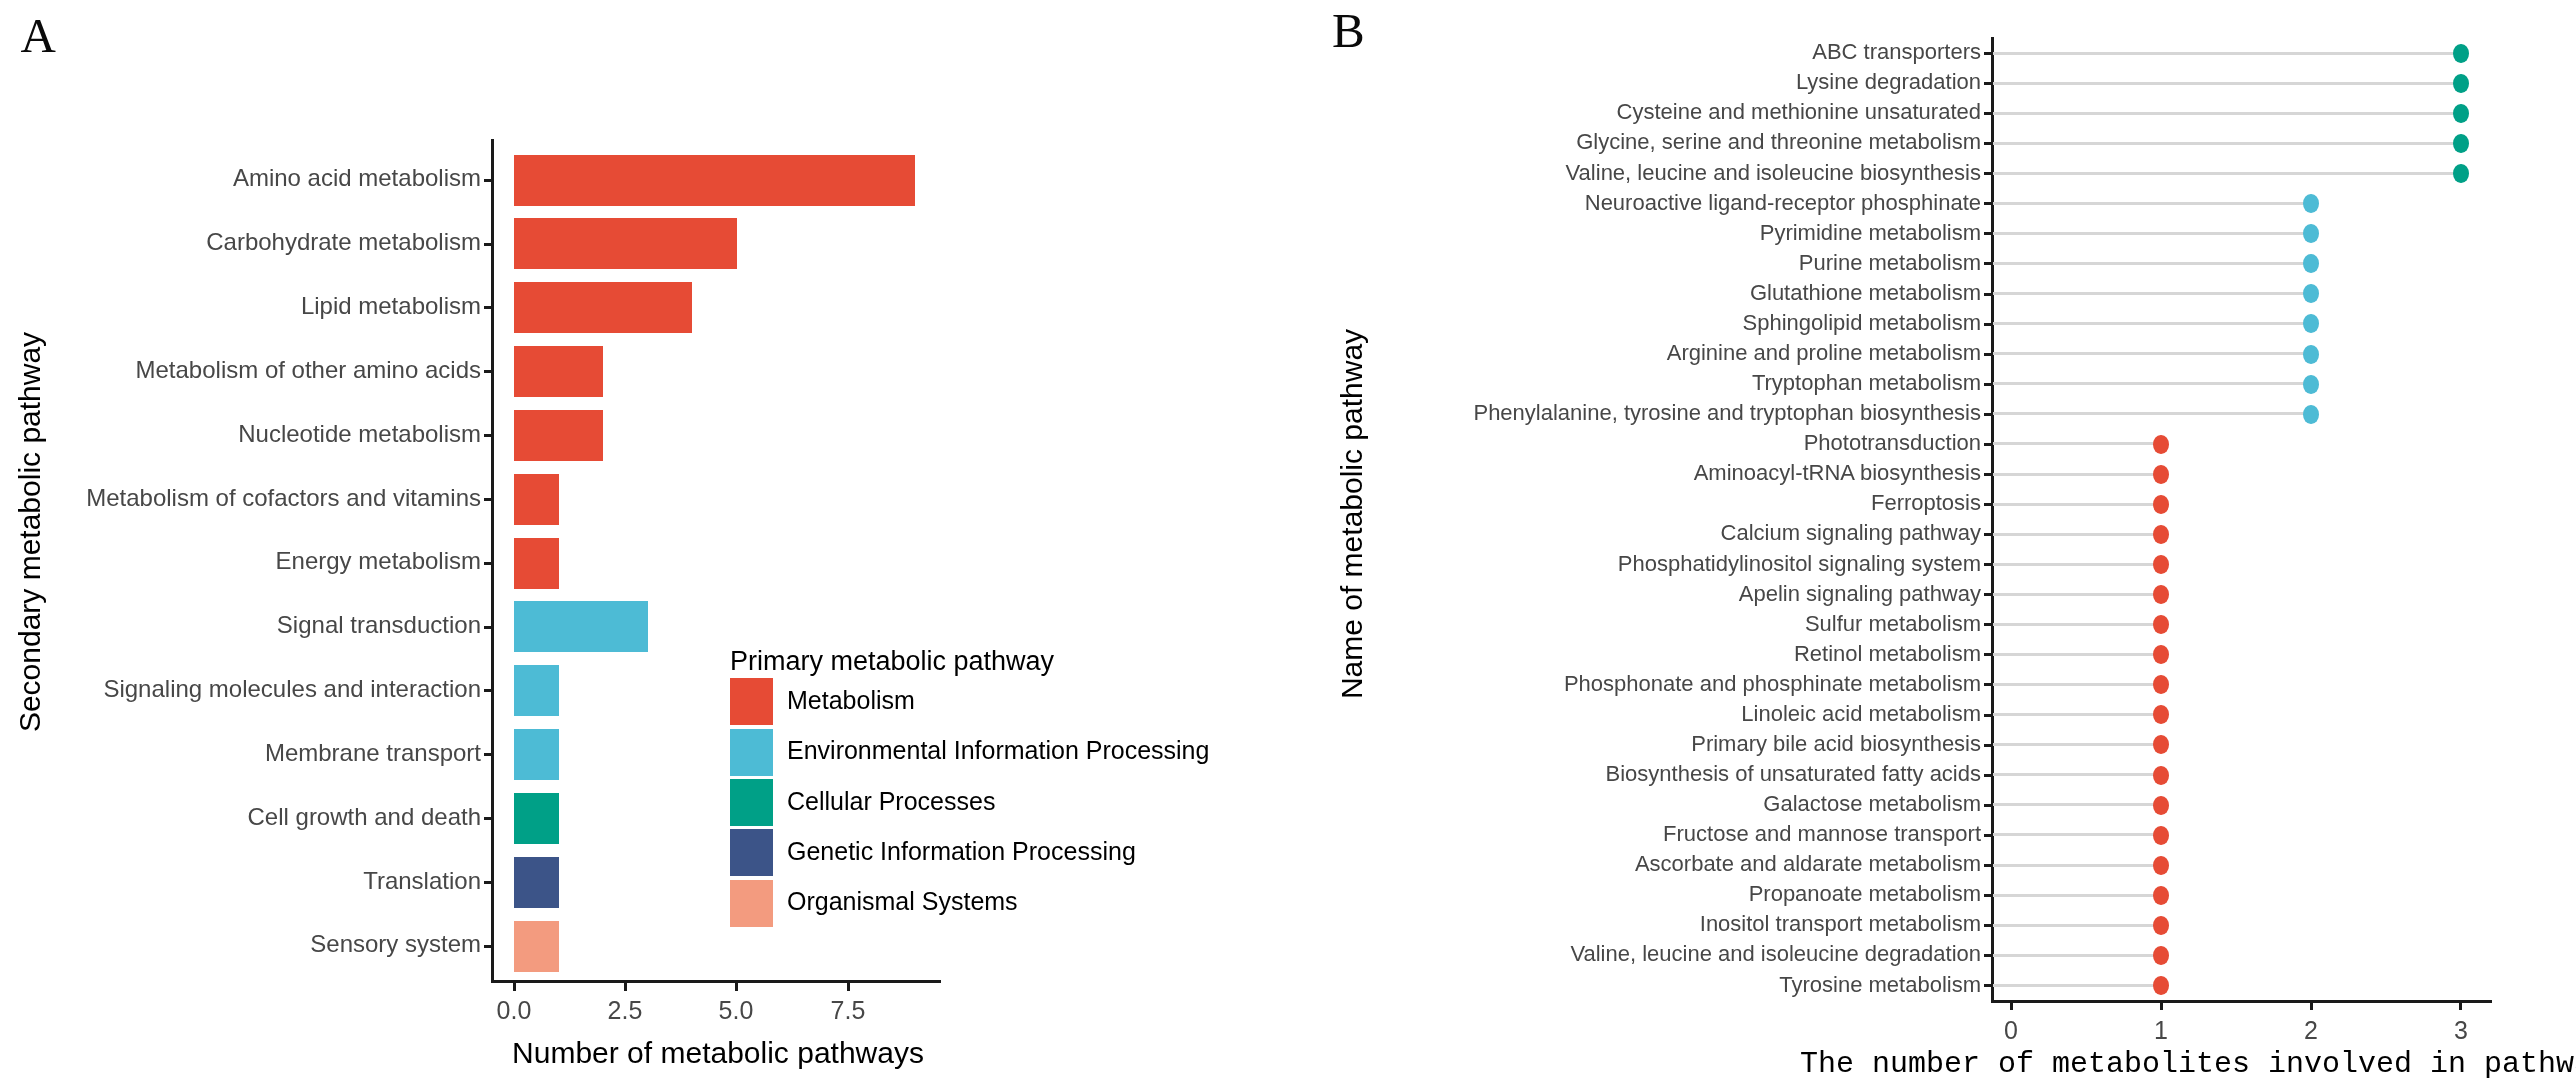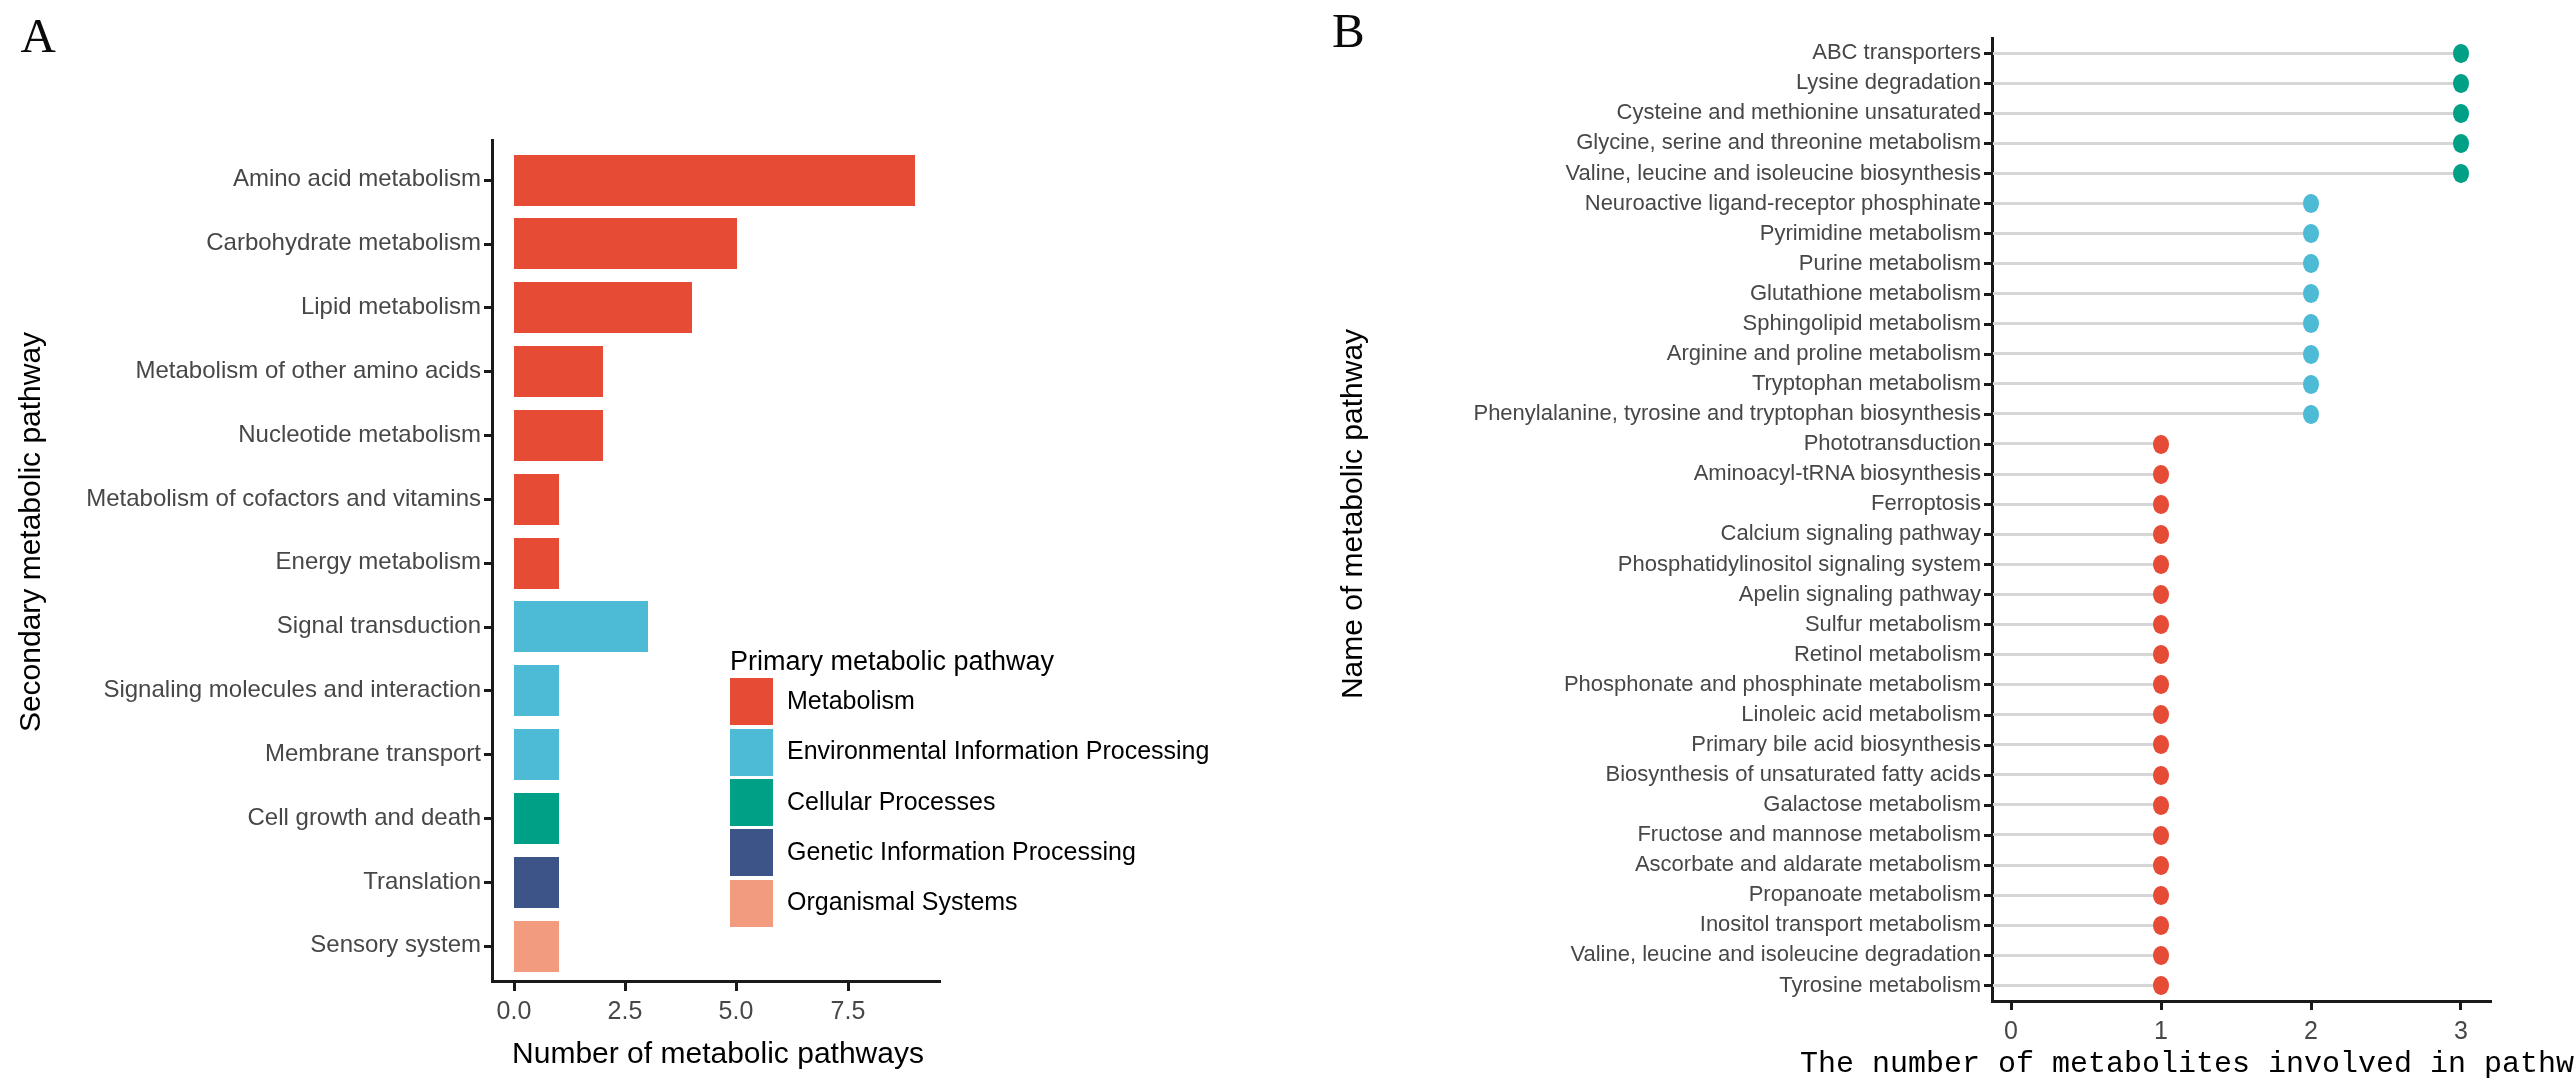--- a/index.html
+++ b/index.html
@@ -207,21 +207,21 @@
       <div style="position: absolute; left: 1993px; top: 743px; width: 169px; height: 3.3px; background: rgb(214, 214, 214);"></div>
       <div style="position: absolute; left: 2153px; top: 735px; width: 15.5px; height: 19px; border-radius: 50%; background: rgb(230, 75, 53);"></div>
       <div style="position: absolute; left: 1277px; top: 761px; width: 704px; text-align: right; font: 22px &quot;Liberation Sans&quot;, sans-serif; color: rgb(71, 71, 71); white-space: nowrap;">Biosynthesis of unsaturated fatty acids</div>
       <div style="position: absolute; left: 1984px; top: 774px; width: 7.4px; height: 2.5px; background: rgb(26, 26, 26);"></div>
       <div style="position: absolute; left: 1993px; top: 773px; width: 169px; height: 3.3px; background: rgb(214, 214, 214);"></div>
       <div style="position: absolute; left: 2153px; top: 766px; width: 15.5px; height: 19px; border-radius: 50%; background: rgb(230, 75, 53);"></div>
       <div style="position: absolute; left: 1277px; top: 791px; width: 704px; text-align: right; font: 22px &quot;Liberation Sans&quot;, sans-serif; color: rgb(71, 71, 71); white-space: nowrap;">Galactose metabolism</div>
       <div style="position: absolute; left: 1984px; top: 804px; width: 7.4px; height: 2.5px; background: rgb(26, 26, 26);"></div>
       <div style="position: absolute; left: 1993px; top: 803px; width: 169px; height: 3.3px; background: rgb(214, 214, 214);"></div>
       <div style="position: absolute; left: 2153px; top: 796px; width: 15.5px; height: 19px; border-radius: 50%; background: rgb(230, 75, 53);"></div>
-      <div style="position: absolute; left: 1277px; top: 821px; width: 704px; text-align: right; font: 22px &quot;Liberation Sans&quot;, sans-serif; color: rgb(71, 71, 71); white-space: nowrap;">Fructose and mannose metabolism</div>
+      <div style="position: absolute; left: 1277px; top: 821px; width: 704px; text-align: right; font: 22px &quot;Liberation Sans&quot;, sans-serif; color: rgb(71, 71, 71); white-space: nowrap;">Fructose and mannose transport</div>
       <div style="position: absolute; left: 1984px; top: 834px; width: 7.4px; height: 2.5px; background: rgb(26, 26, 26);"></div>
       <div style="position: absolute; left: 1993px; top: 833px; width: 169px; height: 3.3px; background: rgb(214, 214, 214);"></div>
       <div style="position: absolute; left: 2153px; top: 826px; width: 15.5px; height: 19px; border-radius: 50%; background: rgb(230, 75, 53);"></div>
       <div style="position: absolute; left: 1277px; top: 851px; width: 704px; text-align: right; font: 22px &quot;Liberation Sans&quot;, sans-serif; color: rgb(71, 71, 71); white-space: nowrap;">Ascorbate and aldarate metabolism</div>
       <div style="position: absolute; left: 1984px; top: 864px; width: 7.4px; height: 2.5px; background: rgb(26, 26, 26);"></div>
       <div style="position: absolute; left: 1993px; top: 864px; width: 169px; height: 3.3px; background: rgb(214, 214, 214);"></div>
       <div style="position: absolute; left: 2153px; top: 856px; width: 15.5px; height: 19px; border-radius: 50%; background: rgb(230, 75, 53);"></div>
       <div style="position: absolute; left: 1277px; top: 881px; width: 704px; text-align: right; font: 22px &quot;Liberation Sans&quot;, sans-serif; color: rgb(71, 71, 71); white-space: nowrap;">Propanoate metabolism</div>
       <div style="position: absolute; left: 1984px; top: 894px; width: 7.4px; height: 2.5px; background: rgb(26, 26, 26);"></div>
       <div style="position: absolute; left: 1993px; top: 894px; width: 169px; height: 3.3px; background: rgb(214, 214, 214);"></div>

